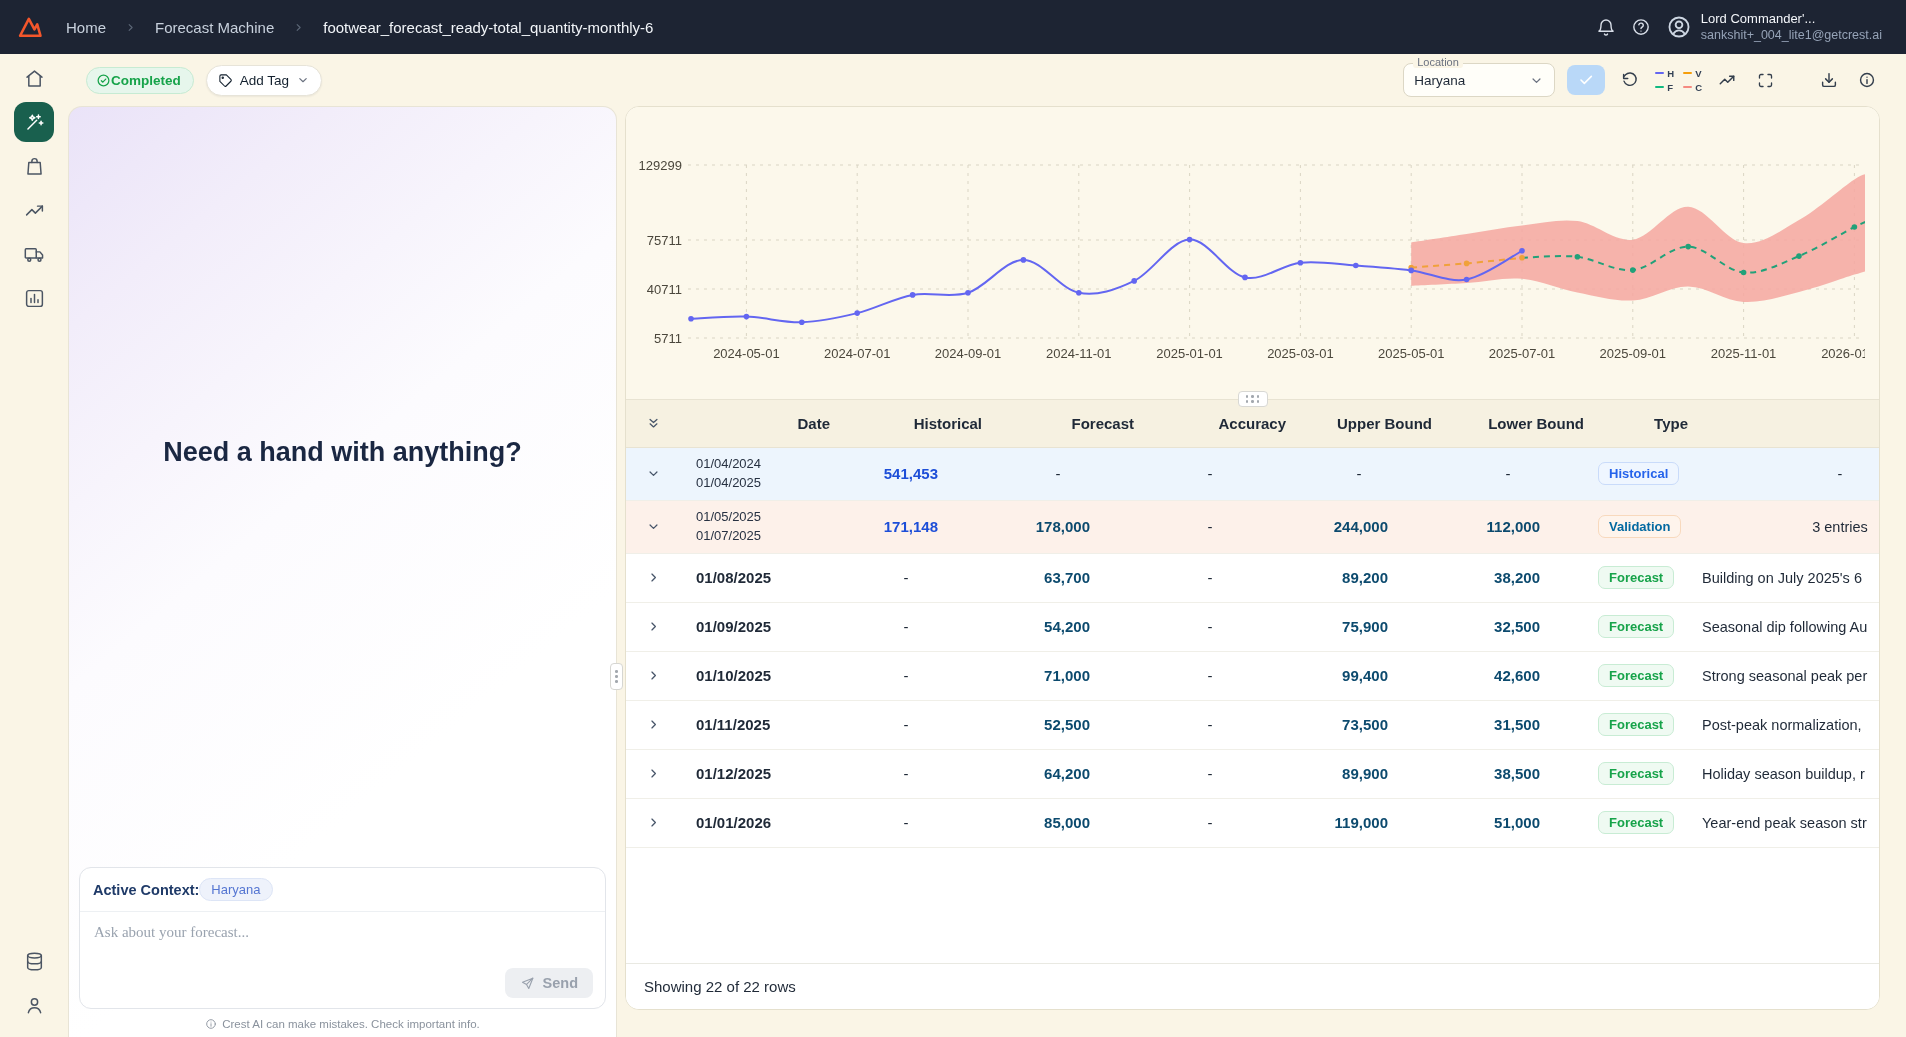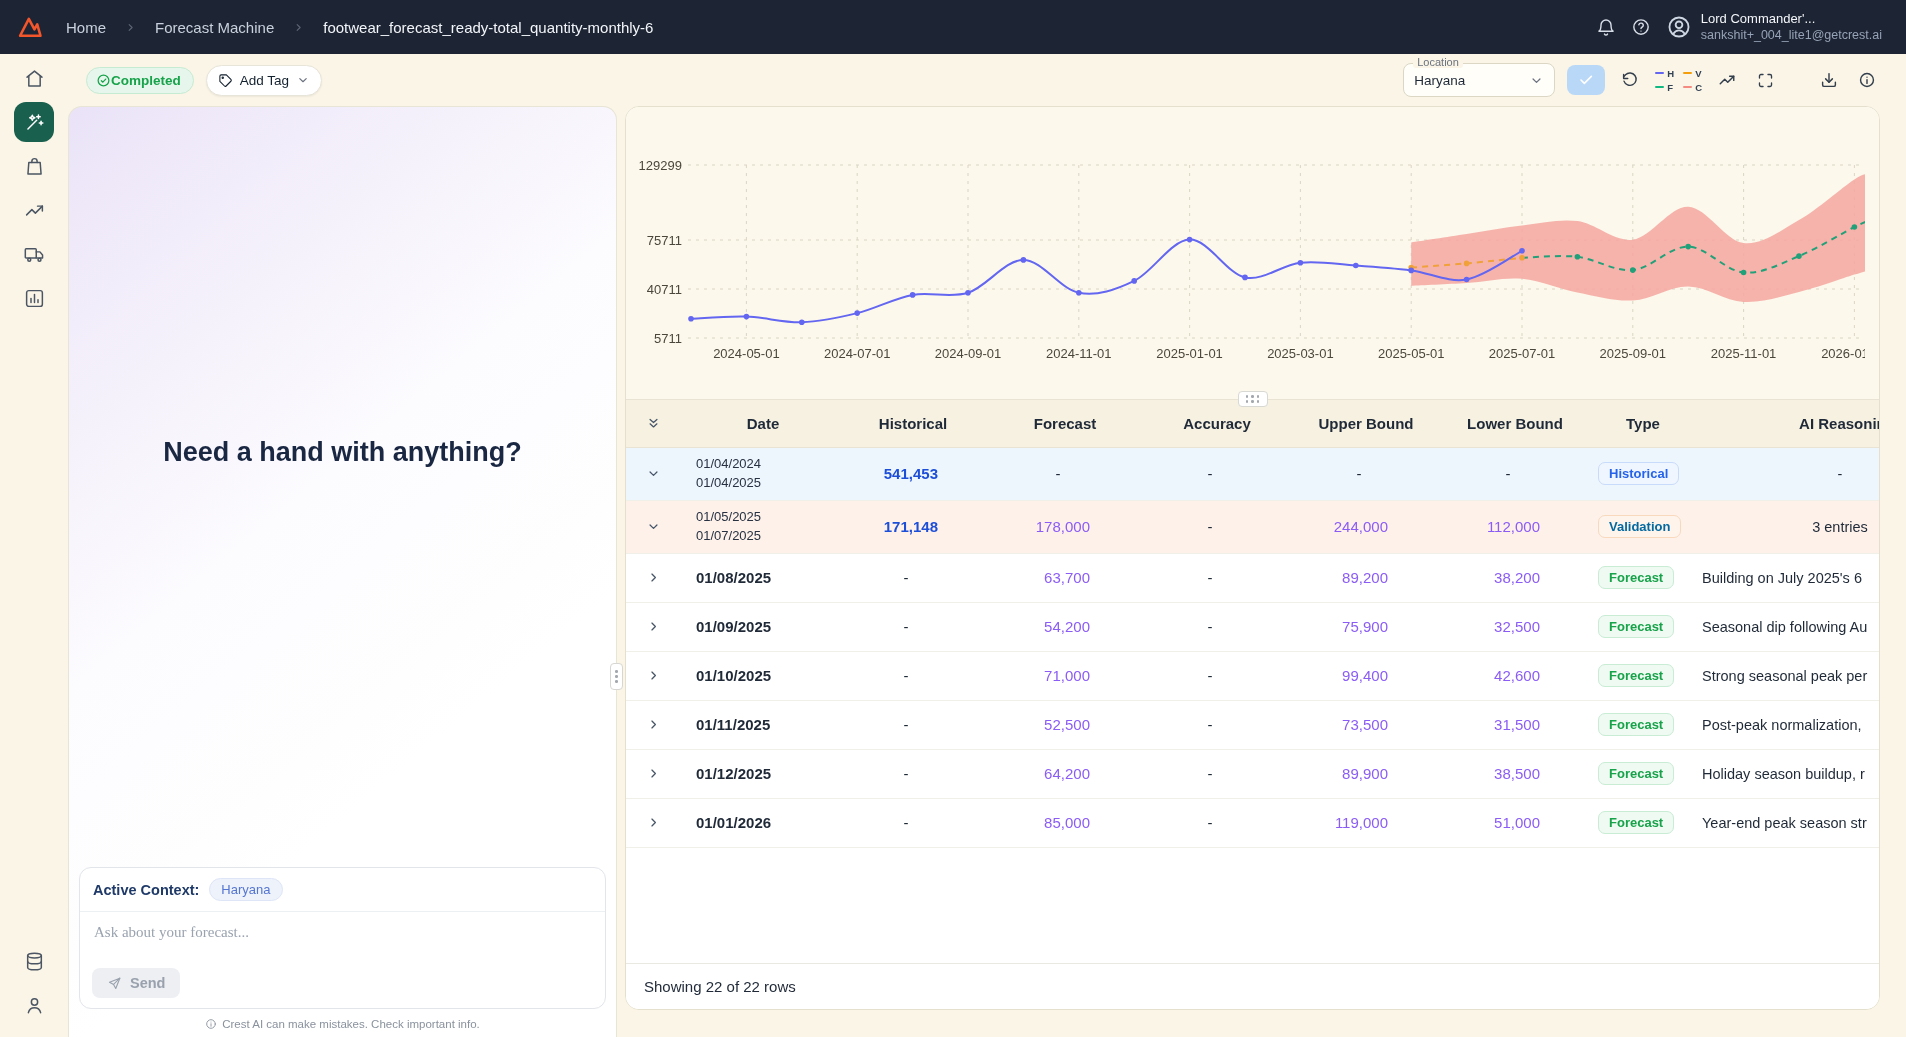--- a/index.html
+++ b/index.html
@@ -40,48 +40,48 @@
 .legend{display:grid;grid-template-columns:auto auto;gap:3px 9px;cursor:pointer}
 .lg{display:flex;align-items:center;gap:3px;font-size:9.5px;font-weight:700;color:#334155}
 .lg i{display:block;width:9px;height:2.5px;border-radius:2px}
 .tool-gap{width:14px}
 
 .content{flex:1;display:flex;min-height:0}
 .chat{width:549px;flex:none;position:relative;border:1px solid #e8e4d6;border-bottom:none;border-radius:14px 14px 0 0;background:linear-gradient(140deg,#eae3f8 0%,#f2edfa 16%,#fcfbfe 42%,#ffffff 68%);display:flex;flex-direction:column}
 .greeting{margin-top:330px;text-align:center;font-size:27px;font-weight:700;color:#1a2742}
 .chat-bottom{margin-top:auto;padding:0 10px 2px}
 .chat-box{border:1px solid #e2e5ea;border-radius:12px;background:rgba(255,255,255,.85)}
-.ctx-row{display:flex;align-items:center;gap:10px;padding:10px 13px;border-bottom:1px solid #edf0f3}
+.ctx-row{display:flex;align-items:center;padding:10px 13px;border-bottom:1px solid #edf0f3}
 .ctx-label{font-size:14.5px;font-weight:700;color:#1f3a68}
 .chip{font-size:13px;color:#5576d2;background:#eef2fb;border:1px solid #dde5f6;border-radius:999px;padding:3px 11px;cursor:pointer}
 .chat-input{display:block;width:100%;border:none;outline:none;background:transparent;resize:none;font-family:Liberation Serif, serif;font-size:15px;color:#374151;padding:12px 14px;height:56px}
 .chat-input::placeholder{color:#9aa3af}
-.send-row{display:flex;padding:0 12px 10px}
+.send-row{display:flex;justify-content:flex-end;padding:0 12px 10px}
 .btn-send{display:inline-flex;align-items:center;gap:8px;background:#edeff2;color:#99a1ad;font-size:14.5px;font-weight:600;border:none;border-radius:8px;padding:7px 15px;cursor:pointer}
 .disclaimer{display:flex;align-items:flex-end;justify-content:center;gap:5px;font-size:11.5px;color:#8a929d;padding:9px 0 5px}
 .chat-handle{position:absolute;right:-7px;top:556px;width:13px;height:27px;background:#fff;border:1px solid #d6d6d2;border-radius:4px;display:flex;flex-direction:column;align-items:center;justify-content:center;gap:2.5px;cursor:col-resize;z-index:4}
 .chat-handle b{width:2.5px;height:2.5px;border-radius:50%;background:#a3a8ae;display:block}
 
 .data-panel{flex:1;margin:0 26px 27px 8px;border:1px solid #e5e0cd;border-radius:14px;background:#fff;position:relative;display:flex;flex-direction:column;overflow:hidden;min-width:0}
 .chart-area{height:292px;background:#fcf8eb;flex:none}
 .split-handle{position:absolute;top:284px;left:50%;transform:translateX(-50%);width:30px;height:16px;background:#fff;border:1px solid #d8d8d4;border-radius:4px;display:flex;align-items:center;justify-content:center;gap:3px;z-index:3;cursor:row-resize}
 .split-handle .dc{display:flex;flex-direction:column;gap:2.5px}
 .split-handle b{width:2.5px;height:2.5px;border-radius:50%;background:#a3a8ae;display:block}
 .table-area{flex:1;border-top:1px solid #e8e3d2;display:flex;flex-direction:column;min-height:0;background:#fff;overflow:hidden}
 .table-wrap{overflow:hidden}
 table{border-collapse:collapse;table-layout:fixed;width:1366px}
-thead th{background:#f6f1e1;height:47px;font-size:15px;font-weight:700;color:#1f2937;text-align:center;padding-left:14px;border-bottom:1px solid #e8e3d2;white-space:nowrap}
+thead th{background:#f6f1e1;height:47px;font-size:15px;font-weight:700;color:#1f2937;text-align:right;padding-left:14px;border-bottom:1px solid #e8e3d2;white-space:nowrap}
 tbody td{border-bottom:1px solid #f0efe8;font-size:15px;color:#1f2937;padding-left:14px;height:49px;white-space:nowrap;overflow:hidden}
 tr.v-historical{background:#edf5fd}
 tr.v-validation{background:#fdf1ea}
 tr.v-historical td,tr.v-validation td{height:53px}
 td.num{text-align:right;padding-right:44px;padding-left:0}
 td.dash{text-align:center;padding-left:0;padding-right:0}
 .blue{color:#1d4ed8;font-weight:700}
-.green{color:#8b5cf6;font-weight:400}
+.green{color:#0c4a6e;font-weight:700}
 .badge{display:inline-block;font-size:13px;font-weight:600;padding:3px 10px;border-radius:7px;border:1px solid}
 .b-historical{color:#2563eb;background:#eff6ff;border-color:#c9dbfa}
 .b-validation{color:#0369a1;background:#fef4ec;border-color:#f8d9bd}
 .b-forecast{color:#17a34a;background:#effaf2;border-color:#c8ecd4}
 td.c-reason{font-size:14.5px}
 td.reason-center{text-align:center;padding-left:0;padding-right:0}
 .chev-cell{padding-left:20px;color:#475569}
 .d-sm{font-size:13px;font-weight:500;line-height:1.45;color:#273142}
 .d-lg{font-weight:600}
 .tfoot{margin-top:auto;border-top:1px solid #e9e9e2;padding:14px 18px;font-size:15px;color:#1f2937}

